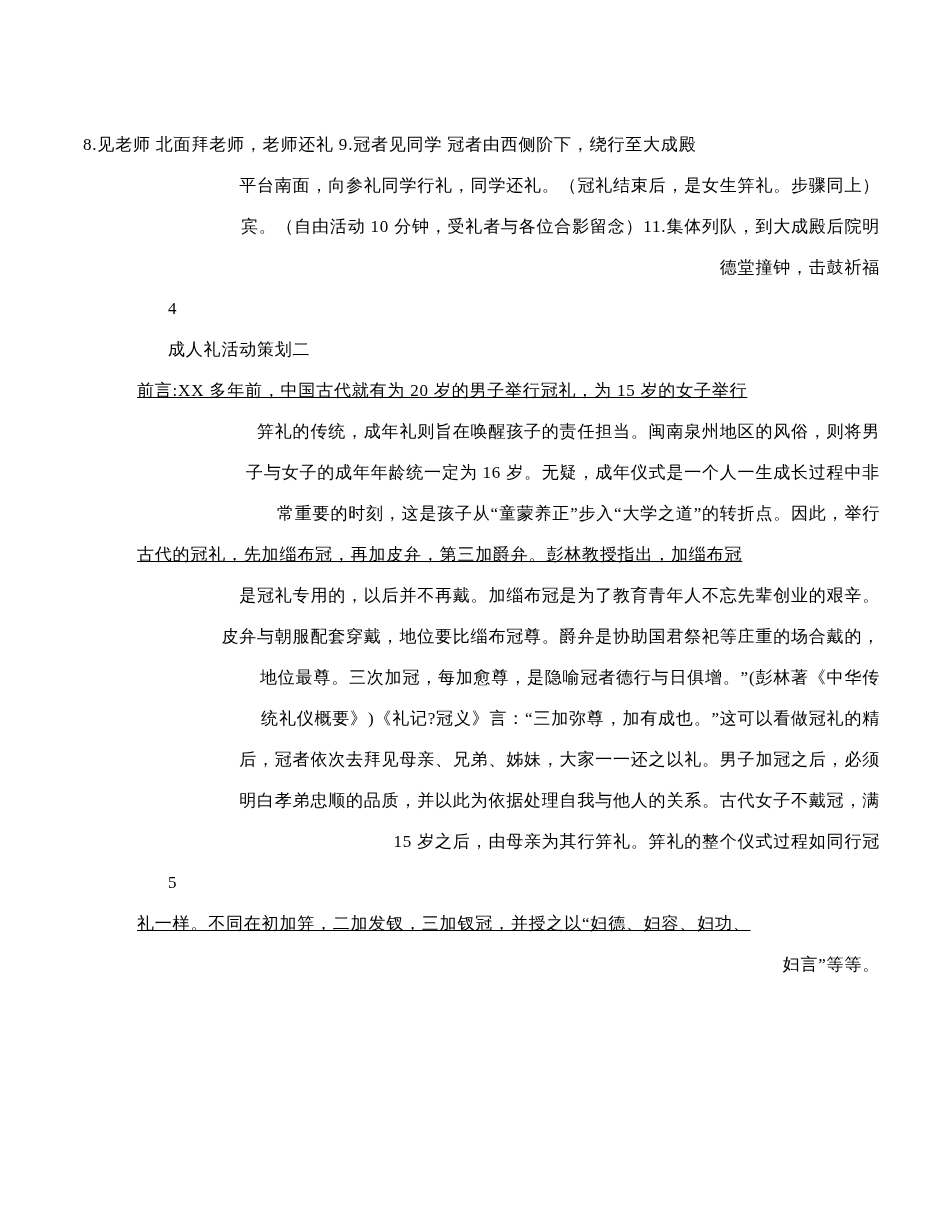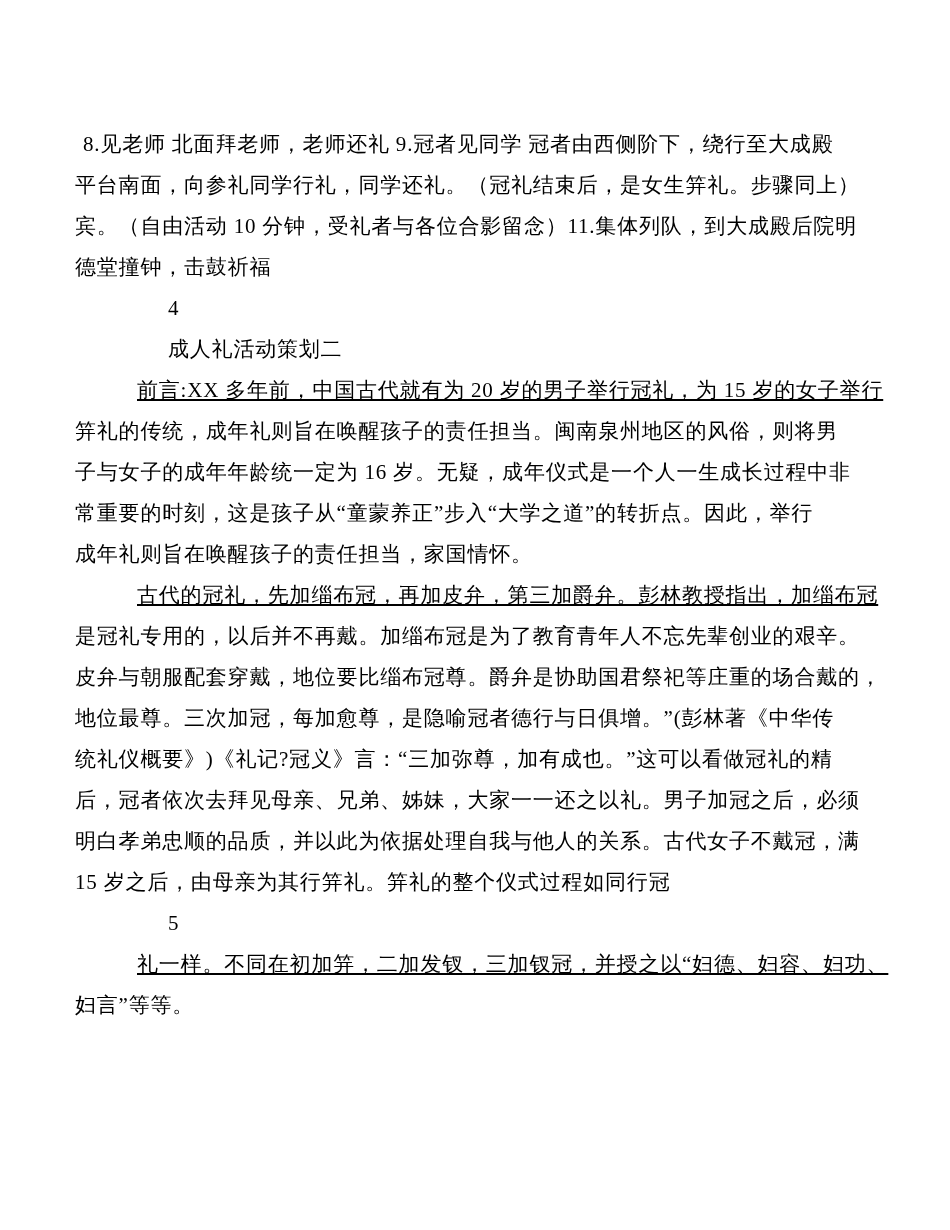--- a/index.html
+++ b/index.html
@@ -15,45 +15,44 @@
     background: #ffffff;
     overflow: hidden;
     box-sizing: border-box;
     padding: 124px 70px 0 75px;
     font-family: "Liberation Serif", "DejaVu Serif", serif;
     color: #000000;
   }
   .line {
     height: 41px;
     line-height: 41px;
-    font-size: 21px;
+    font-size: 17px;
     letter-spacing: 0.8px;
     white-space: pre;
     overflow: visible;
   }
-  .indent-none { padding-left: 0; }
+  .indent-none { padding-left: 0; text-align: right; }
   .indent-half { padding-left: 8px; }
   .indent-para { padding-left: 62px; text-decoration: underline; }
   .indent-num  { padding-left: 93px; }
 </style>
 </head>
 <body>
 
 <div class="page">
     <div class="line indent-half">8.见老师 北面拜老师，老师还礼 9.冠者见同学 冠者由西侧阶下，绕行至大成殿</div>
     <div class="line indent-none">平台南面，向参礼同学行礼，同学还礼。（冠礼结束后，是女生笄礼。步骤同上）</div>
     <div class="line indent-none">宾。（自由活动 10 分钟，受礼者与各位合影留念）11.集体列队，到大成殿后院明</div>
     <div class="line indent-none">德堂撞钟，击鼓祈福</div>
     <div class="line indent-num">4</div>
     <div class="line indent-num">成人礼活动策划二</div>
     <div class="line indent-para">前言:XX 多年前，中国古代就有为 20 岁的男子举行冠礼，为 15 岁的女子举行</div>
     <div class="line indent-none">笄礼的传统，成年礼则旨在唤醒孩子的责任担当。闽南泉州地区的风俗，则将男</div>
     <div class="line indent-none">子与女子的成年年龄统一定为 16 岁。无疑，成年仪式是一个人一生成长过程中非</div>
     <div class="line indent-none">常重要的时刻，这是孩子从“童蒙养正”步入“大学之道”的转折点。因此，举行</div>
-    <div class="line indent-none">成年礼则旨在唤醒孩子的责任担当，家国情怀。</div>
     <div class="line indent-para">古代的冠礼，先加缁布冠，再加皮弁，第三加爵弁。彭林教授指出，加缁布冠</div>
     <div class="line indent-none">是冠礼专用的，以后并不再戴。加缁布冠是为了教育青年人不忘先辈创业的艰辛。</div>
     <div class="line indent-none">皮弁与朝服配套穿戴，地位要比缁布冠尊。爵弁是协助国君祭祀等庄重的场合戴的，</div>
     <div class="line indent-none">地位最尊。三次加冠，每加愈尊，是隐喻冠者德行与日俱增。”(彭林著《中华传</div>
     <div class="line indent-none">统礼仪概要》)《礼记?冠义》言：“三加弥尊，加有成也。”这可以看做冠礼的精</div>
     <div class="line indent-none">后，冠者依次去拜见母亲、兄弟、姊妹，大家一一还之以礼。男子加冠之后，必须</div>
     <div class="line indent-none">明白孝弟忠顺的品质，并以此为依据处理自我与他人的关系。古代女子不戴冠，满</div>
     <div class="line indent-none">15 岁之后，由母亲为其行笄礼。笄礼的整个仪式过程如同行冠</div>
     <div class="line indent-num">5</div>
     <div class="line indent-para">礼一样。不同在初加笄，二加发钗，三加钗冠，并授之以“妇德、妇容、妇功、</div>

